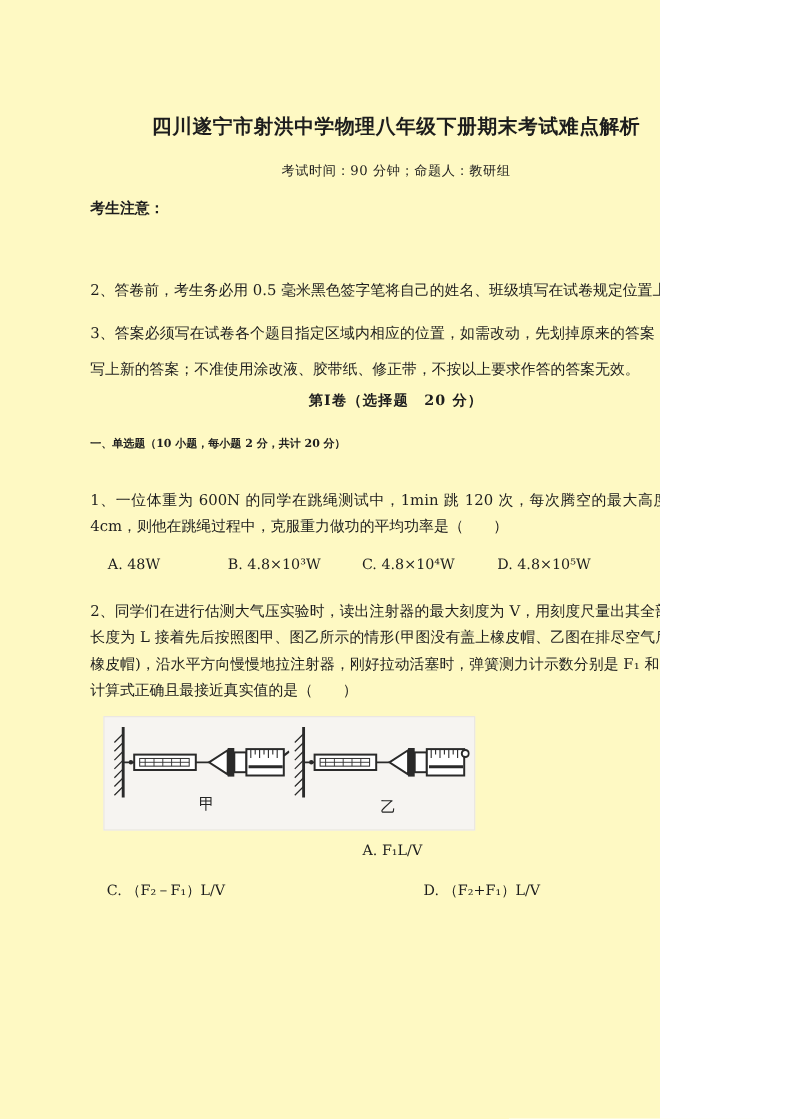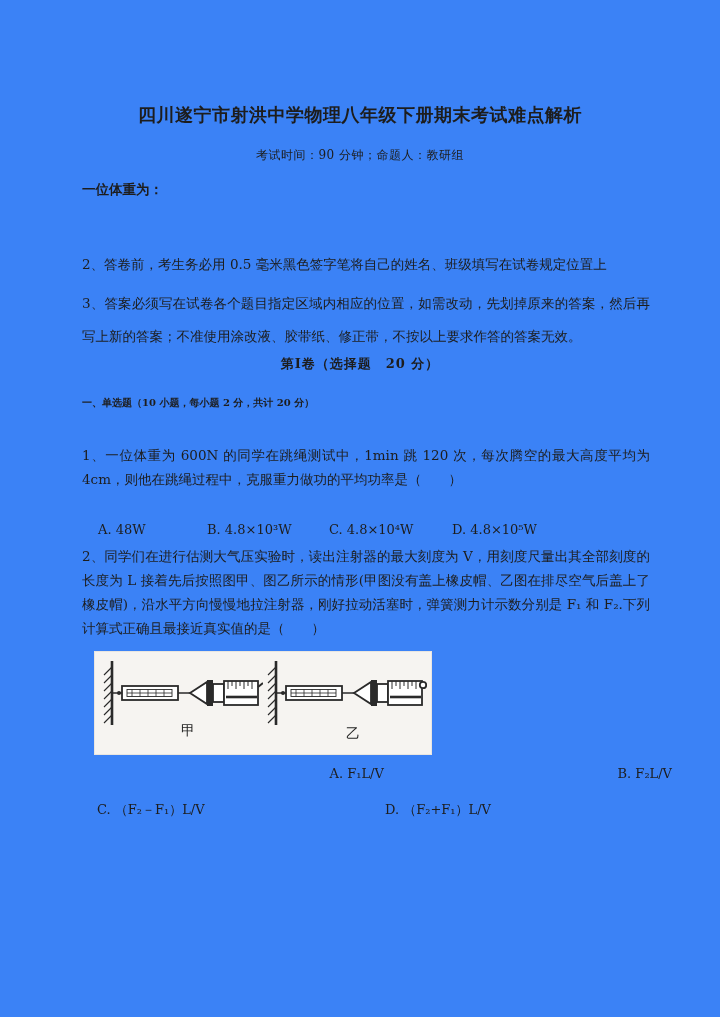--- a/index.html
+++ b/index.html
@@ -1,21 +1,21 @@
 <!DOCTYPE html>
 <html><head>
 <meta charset="utf-8">
 <style>
   html,body { margin:0; padding:0; background:#ffffff; }
   body {
     width:720px; height:1017px;
     font-family:"DejaVu Serif","Liberation Serif",serif;
     color:#1d1d1d;
   }
-  .page { position:relative; width:720px; height:1017px; background:#3b82f6; overflow:hidden; }
+  .page { position:relative; width:600px; height:1017px; background:#fef9c3; overflow:hidden; }
 
   .abs { position:absolute; }
   .center-line { left:0; width:720px; text-align:center; }
 
   .doc-title { top:103px; font-size:18px; font-weight:bold; letter-spacing:0.5px; }
   .doc-meta  { top:147px; font-size:12px; letter-spacing:0.5px; }
 
   .para { left:82px; width:568px; font-size:13.5px; line-height:24px; text-align:justify; }
   .notice-heading { top:181px; left:82px; font-size:13.5px; font-weight:bold; }
   .notice-1 { top:212px; }
@@ -23,21 +23,21 @@
   .notice-3 { top:287px; line-height:33px; }
 
   .section-title { top:355px; font-size:13px; font-weight:bold; letter-spacing:1px; }
   .subsection-title { top:396px; left:82px; width:568px; font-size:10px; font-weight:bold; }
 
   .q1-text { top:443px; }
   .q2-text { top:544px; }
   .q3-text { top:838px; line-height:26px; }
 
   .opt-row { left:82px; width:590px; display:flex; font-size:13px; }
-  .q1-opts { top:522px;align-items:flex-end; }
+  .q1-opts { top:506px;align-items:flex-end; }
   .q1-opts .opt:nth-child(1) { margin-left:16px; width:109px; }
   .q1-opts .opt:nth-child(2) { width:122px; }
   .q1-opts .opt:nth-child(3) { width:123px; }
   .q2-opts-1 { top:766px;justify-content:flex-end; }
   .q2-opts-2 { top:801px; }
   .opt-col-1 { margin-left:15px; width:288px; }
 
   .figure-box {
     top:651px; left:94px; width:338px; height:104px;
     background:#f6f4f1; border:1px solid #e9e6e1;
@@ -52,21 +52,21 @@
 </style>
 </head>
 <body>
 
 <div class="page">
 
   <div class="abs center-line doc-title">四川遂宁市射洪中学物理八年级下册期末考试难点解析</div>
 
   <div class="abs center-line doc-meta">考试时间：90 分钟；命题人：教研组</div>
 
-  <div class="abs notice-heading">一位体重为：</div>
+  <div class="abs notice-heading">考生注意：</div>
 
   <div class="abs para notice-2">2、答卷前，考生务必用 0.5 毫米黑色签字笔将自己的姓名、班级填写在试卷规定位置上</div>
   <div class="abs para notice-3">3、答案必须写在试卷各个题目指定区域内相应的位置，如需改动，先划掉原来的答案，然后再写上新的答案；不准使用涂改液、胶带纸、修正带，不按以上要求作答的答案无效。</div>
 
   <div class="abs center-line section-title">第Ⅰ卷（选择题　20 分）</div>
 
   <div class="abs subsection-title">一、单选题（10 小题，每小题 2 分，共计 20 分）</div>
 
   <div class="abs para q1-text">1、一位体重为 600N 的同学在跳绳测试中，1min 跳 120 次，每次腾空的最大高度平均为 4cm，则他在跳绳过程中，克服重力做功的平均功率是（　　）</div>
 

